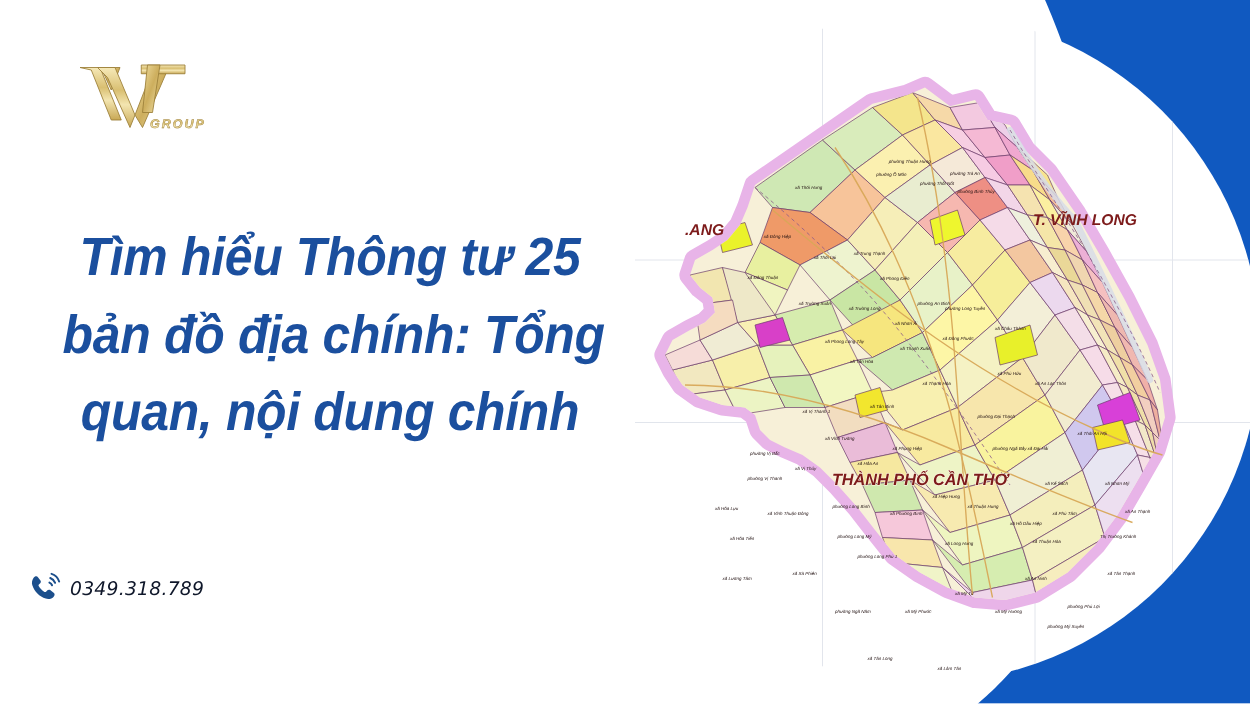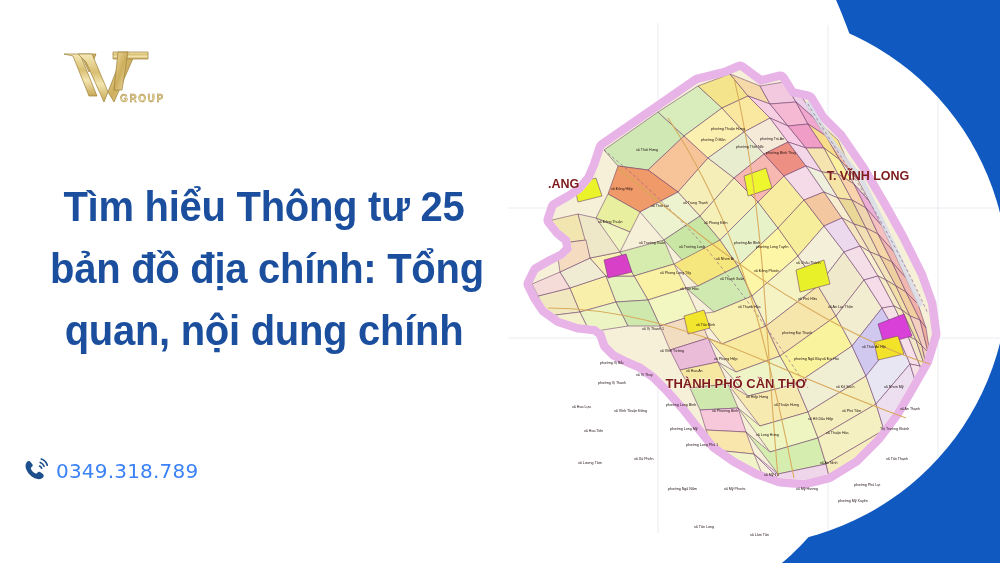--- a/index.html
+++ b/index.html
@@ -2,21 +2,21 @@
 <html><head>
 <meta charset="utf-8">
 <style>
   * { margin:0; padding:0; box-sizing:border-box; }
   html,body { width:1000px; height:563px; overflow:hidden; }
   body {
     font-family:"Liberation Sans", sans-serif;
     background:#ffffff;
     position:relative;
   }
-  #stage { position:absolute; inset:0; width:1000px; height:563px; background:#ffffff; overflow:hidden; }
+  #stage { position:absolute; inset:0; width:1000px; height:563px; background:#ffffff; overflow:hidden;font-style:italic; }
 
   
   .blue-shape { position:absolute; top:0; right:0; width:400px; height:563px; }
   .white-circle-wrap { position:absolute; top:0; left:0; width:1000px; height:563px; pointer-events:none; }
 
   
   .logo { position:absolute; left:56px; top:44px; width:110px; height:68px; }
 
   
   .title {
@@ -30,21 +30,21 @@
     text-align:center;
     transform:scaleX(0.93);
     transform-origin:center top;
   }
   .title .tline { display:block; white-space:nowrap; }
 
   
   .contact { position:absolute; left:16px; top:452px; width:430px; }
   .crow { display:flex; align-items:center; height:38px; }
   .crow .ic { width:40px; height:34px; flex:0 0 40px; display:flex; align-items:center; justify-content:center; }
-  .crow .txt { font-size:20px; color:#3b82f6; letter-spacing:0.2px; font-family:"DejaVu Sans",sans-serif; }
+  .crow .txt { font-size:15px; color:#0f172a; letter-spacing:0.2px; font-family:"DejaVu Sans",sans-serif; }
 
   
   .map { position:absolute; left:508px; top:8px; width:492px; height:555px; }
   .map svg { display:block; }
   .maplabel { font-family:"Liberation Sans",sans-serif; fill:#7d1b1b; font-weight:bold; }
   .wardlabel { font-family:"Liberation Sans",sans-serif; fill:#201010; font-size:3.6px; }
 </style>
 </head>
 <body>
 

